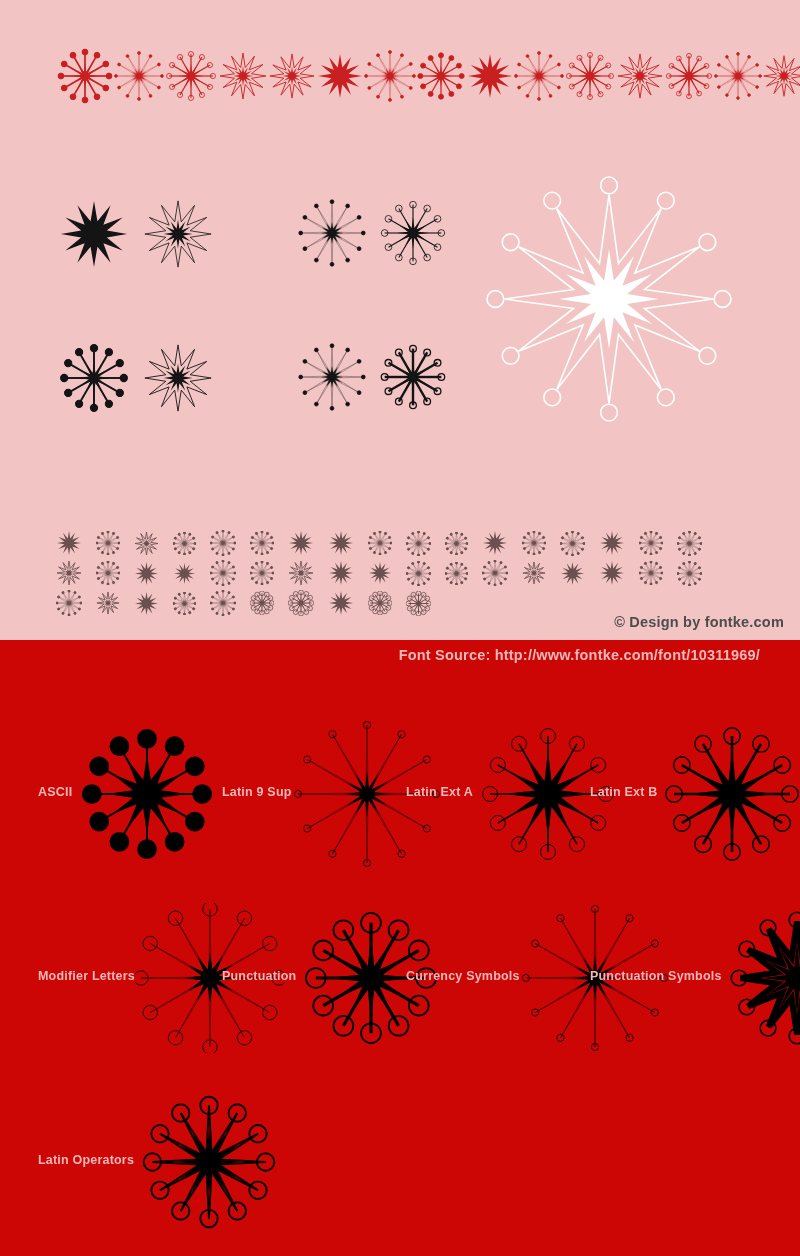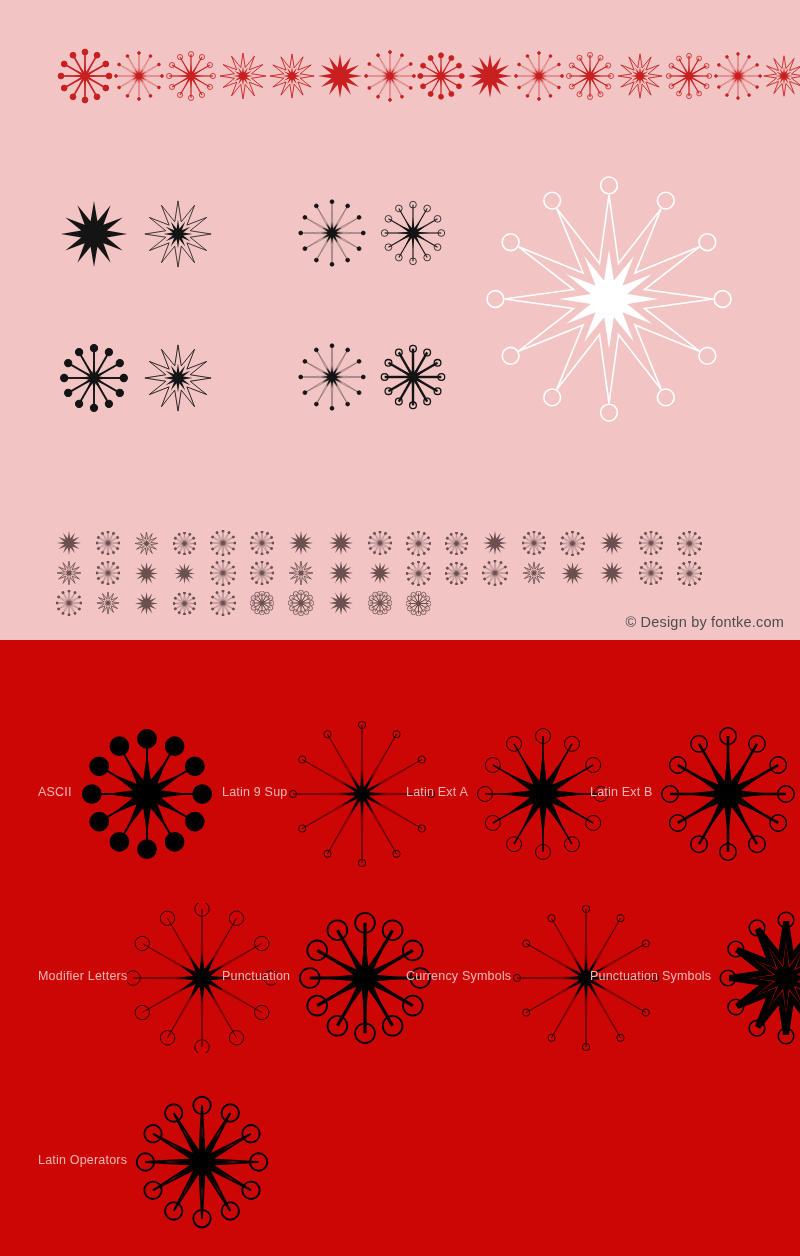--- a/index.html
+++ b/index.html
@@ -3,21 +3,21 @@
 <meta charset="utf-8">
 <title>Font Specimen</title>
 <style>
   html,body{margin:0;padding:0;}
   body{
     width:800px;height:1256px;overflow:hidden;
     font-family:"Liberation Sans", sans-serif;
     background:#f2c4c4;
     position:relative;
   }
-  #page{position:absolute;inset:0;width:788px;height:1256px;}
+  #page{position:absolute;inset:0;width:788px;height:1256px;font-weight:bold;}
 
   
   .pink-pane{
     position:absolute;left:0;top:0;width:800px;height:640px;
     background:#f2c4c4;overflow:hidden;
   }
   .red-pane{
     position:absolute;left:0;top:640px;width:800px;height:616px;
     background:#cc0505;overflow:hidden;
   }
@@ -2005,20 +2005,21 @@
               <polygon points="12.50,6.75 12.99,10.69 15.38,7.52 13.83,11.17 17.48,9.63 14.31,12.01 18.25,12.50 14.31,12.99 17.48,15.38 13.83,13.83 15.38,17.48 12.99,14.31 12.50,18.25 12.01,14.31 9.63,17.48 11.17,13.83 7.52,15.38 10.69,12.99 6.75,12.50 10.69,12.01 7.52,9.63 11.17,11.17 9.62,7.52 12.01,10.69" fill="#6b5050" stroke="#6b5050" stroke-width="0"></polygon>
             </svg></div>
         </div>
       </div>
 
     <div class="credit-design">© Design by fontke.com</div>
   </div>
 
   <div class="red-pane"></div>
 
+  <div class="credit-source">Font Source: http://www.fontke.com/font/10311969/</div>
 
   <div class="grid" id="sampleGrid">
       <div class="grid-row">
         <div class="cell c0">
           <div class="cell-label">ASCII</div>
           <div class="cell-glyph"><svg width="150" height="150" viewBox="0 0 150 150">
               <line x1="75" y1="75" x2="75.00" y2="19.80" stroke="#000000" stroke-width="2"></line>
               <circle cx="75.00" cy="19.80" r="9.3" fill="#000000" stroke="#000000" stroke-width="1.1"></circle>
               <circle cx="75.00" cy="19.80" r="3.906" fill="#000000"></circle>
               <line x1="75" y1="75" x2="102.60" y2="27.20" stroke="#000000" stroke-width="2"></line>

